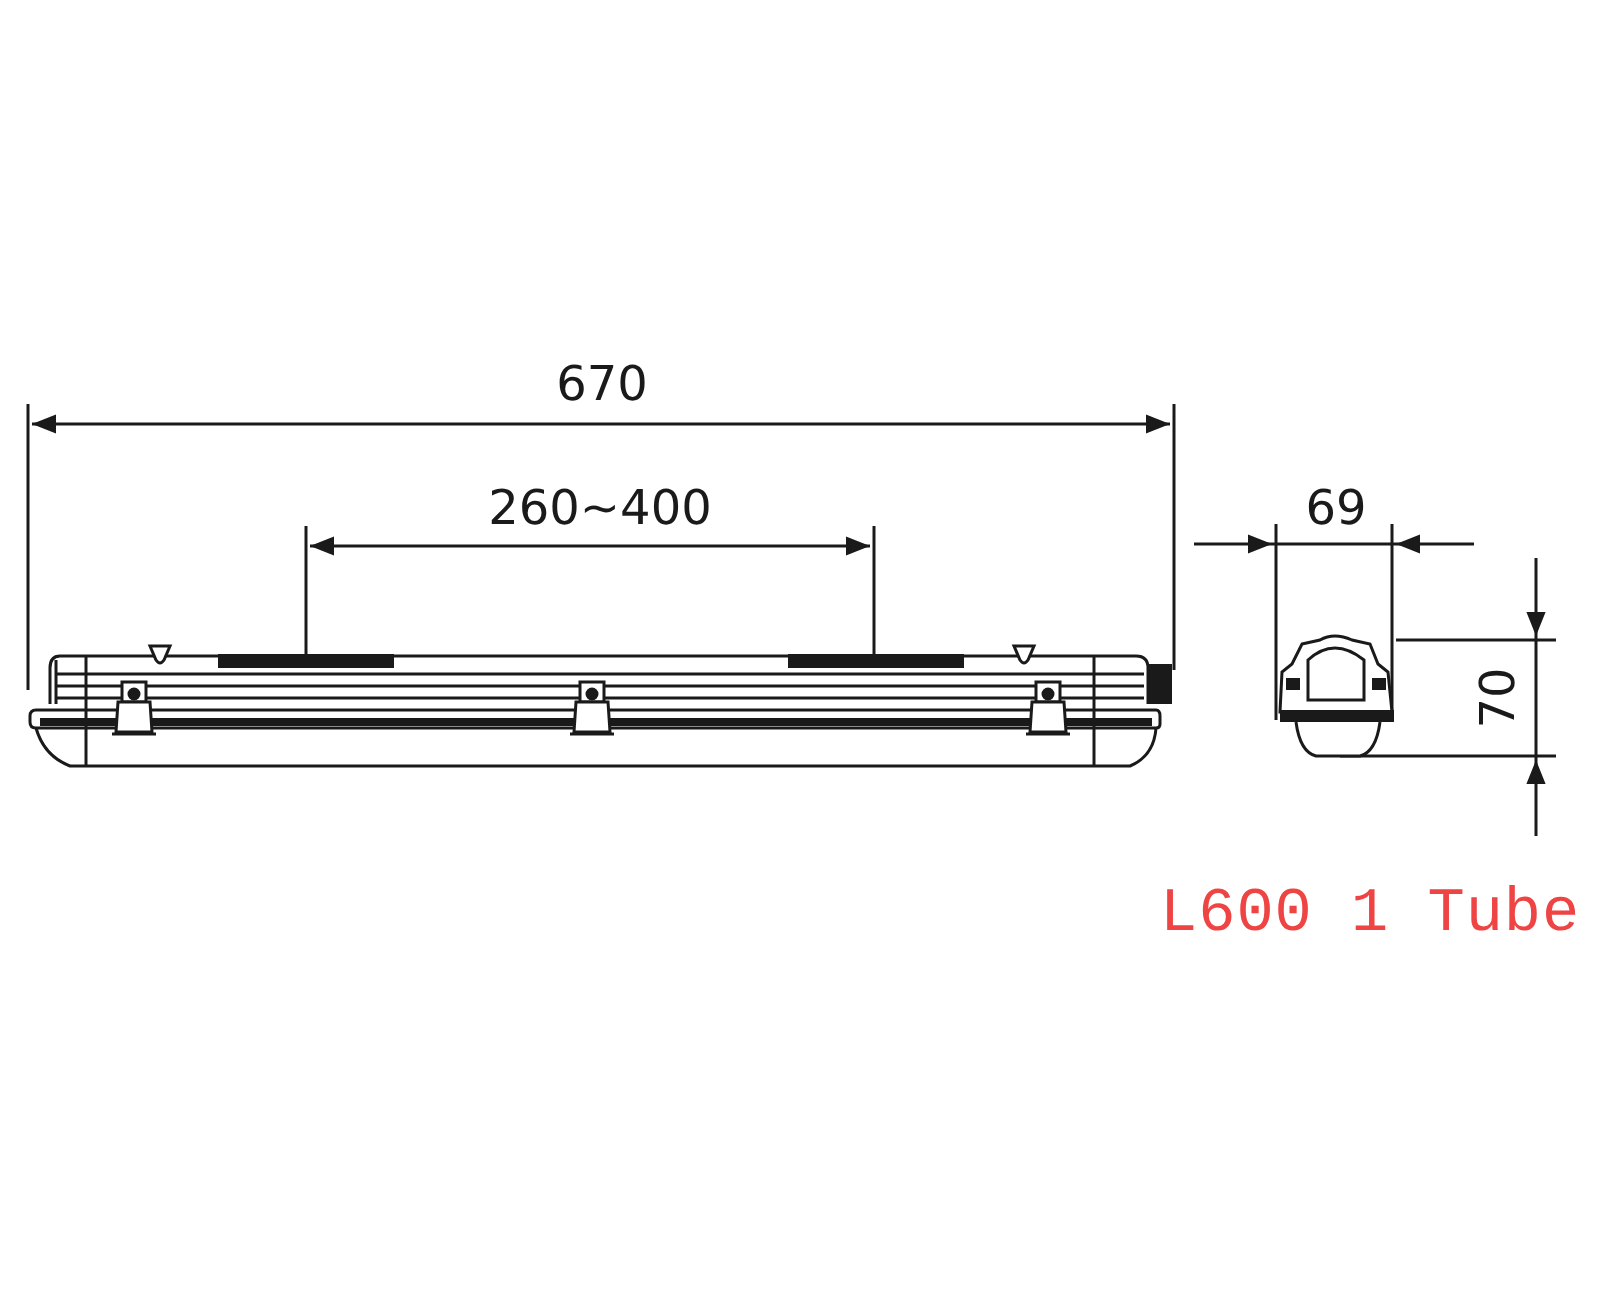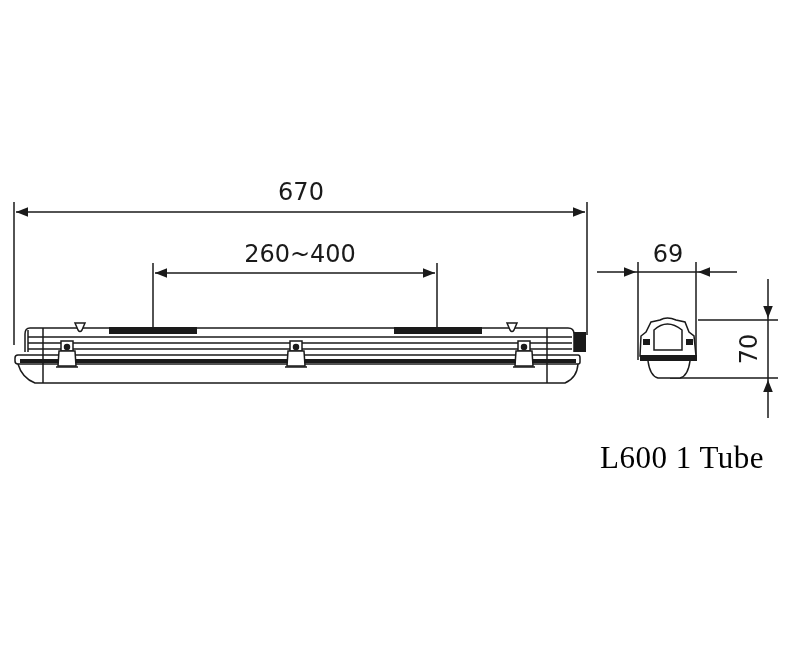--- a/index.html
+++ b/index.html
@@ -1,19 +1,19 @@
 <!DOCTYPE html>
 <html><head>
 <meta charset="utf-8">
 <style>
   html, body { margin:0; padding:0; background:#ffffff; }
   body { width:800px; height:645px; position:relative; overflow:hidden; font-family:"DejaVu Sans", sans-serif; }
   svg { position:absolute; left:0; top:0; }
   .dimtext { font-family:"DejaVu Sans", sans-serif; fill:#1a1a1a; }
-  .caption { position:absolute; left:580px; top:440px; font-family:Liberation Serif, serif; font-size:31px; color:#000000; letter-spacing:0.5px;margin-left:20px; }
+  .caption { position:absolute; left:580px; top:440px; font-family:Liberation Mono, monospace; font-size:31px; color:#ef4444; letter-spacing:0.5px; }
 </style>
 </head>
 <body>
 
 <svg width="800" height="645" viewBox="0 0 800 645">
   <defs>
     <marker id="arr" viewBox="0 0 10 10" refX="10" refY="5" markerWidth="10" markerHeight="8" orient="auto-start-reverse">
       <path d="M0,1 L10,5 L0,9 z" fill="#1a1a1a"></path>
     </marker>
   </defs>

